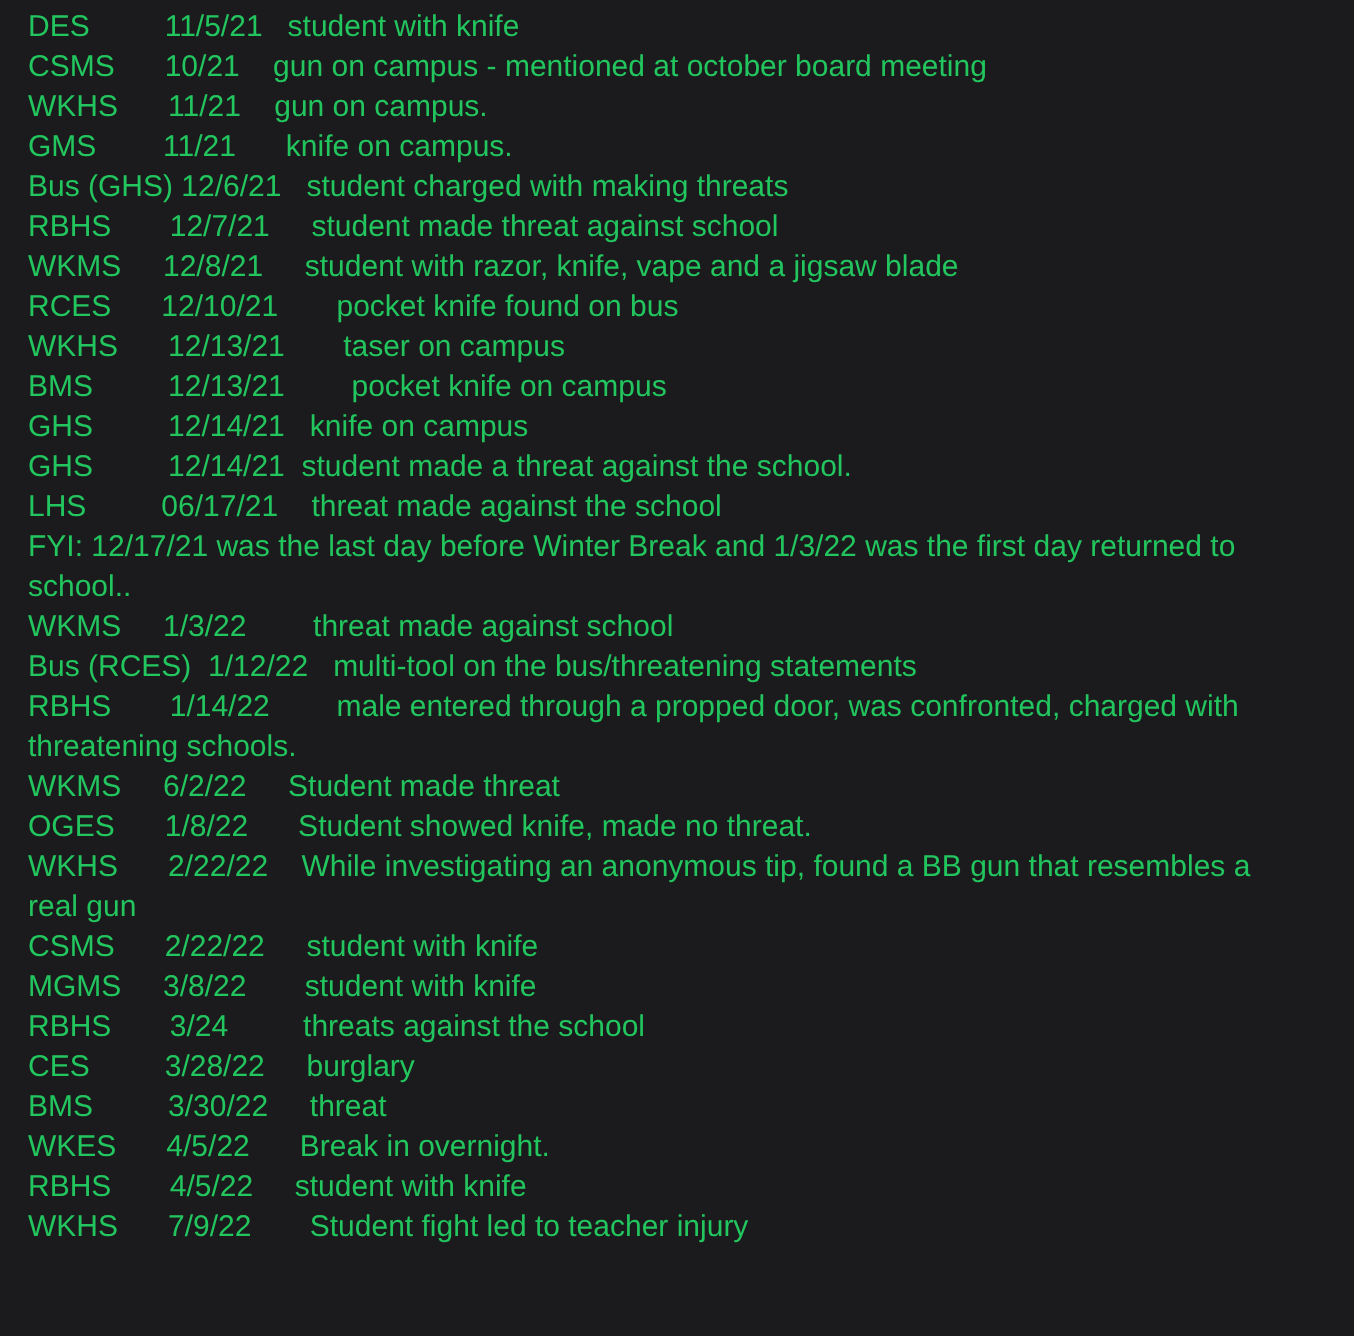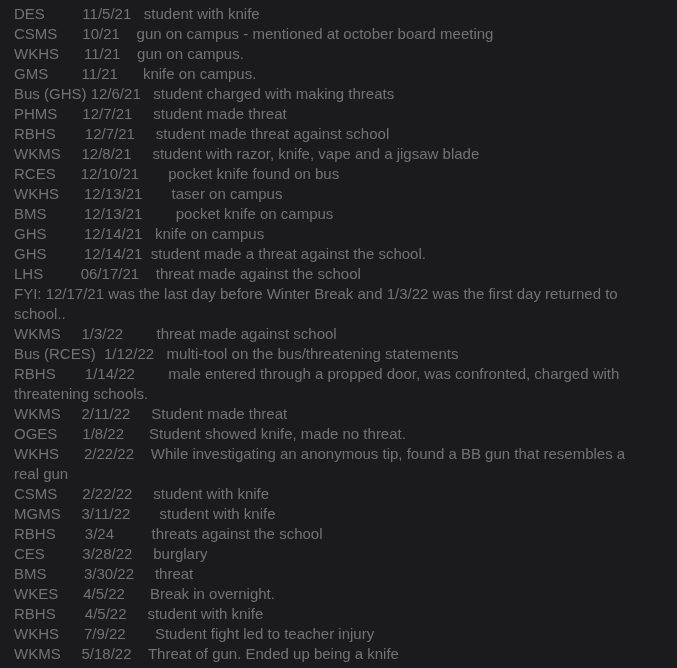--- a/index.html
+++ b/index.html
@@ -13,58 +13,56 @@
     overflow: hidden;
   }
   .log {
     box-sizing: border-box;
     width: 677px;
     height: 668px;
     padding: 4px 10px 0 14px;
     font-family: "Liberation Sans", sans-serif;
     font-size: 15px;
     line-height: 20px;
-    color: #737373;
+    color: #22c55e;
     -webkit-font-smoothing: antialiased;
   }
   .line {
     white-space: pre-wrap;
     word-wrap: break-word;
   }
 </style>
 </head>
 <body>
 
 <div class="log" id="log">
     <div class="line">DES         11/5/21   student with knife</div>
     <div class="line">CSMS      10/21    gun on campus - mentioned at october board meeting</div>
     <div class="line">WKHS      11/21    gun on campus.</div>
     <div class="line">GMS        11/21      knife on campus.</div>
     <div class="line">Bus (GHS) 12/6/21   student charged with making threats</div>
-    <div class="line">PHMS      12/7/21     student made threat</div>
     <div class="line">RBHS       12/7/21     student made threat against school</div>
     <div class="line">WKMS     12/8/21     student with razor, knife, vape and a jigsaw blade</div>
     <div class="line">RCES      12/10/21       pocket knife found on bus</div>
     <div class="line">WKHS      12/13/21       taser on campus</div>
     <div class="line">BMS         12/13/21        pocket knife on campus</div>
     <div class="line">GHS         12/14/21   knife on campus</div>
     <div class="line">GHS         12/14/21  student made a threat against the school.</div>
     <div class="line">LHS         06/17/21    threat made against the school</div>
     <div class="line">FYI: 12/17/21 was the last day before Winter Break and 1/3/22 was the first day returned to
 school..</div>
     <div class="line">WKMS     1/3/22        threat made against school</div>
     <div class="line">Bus (RCES)  1/12/22   multi-tool on the bus/threatening statements</div>
     <div class="line">RBHS       1/14/22        male entered through a propped door, was confronted, charged with
 threatening schools.</div>
-    <div class="line">WKMS     2/11/22     Student made threat</div>
+    <div class="line">WKMS     6/2/22     Student made threat</div>
     <div class="line">OGES      1/8/22      Student showed knife, made no threat.</div>
     <div class="line">WKHS      2/22/22    While investigating an anonymous tip, found a BB gun that resembles a
 real gun</div>
     <div class="line">CSMS      2/22/22     student with knife</div>
-    <div class="line">MGMS     3/11/22       student with knife</div>
+    <div class="line">MGMS     3/8/22       student with knife</div>
     <div class="line">RBHS       3/24         threats against the school</div>
     <div class="line">CES         3/28/22     burglary</div>
     <div class="line">BMS         3/30/22     threat</div>
     <div class="line">WKES      4/5/22      Break in overnight.</div>
     <div class="line">RBHS       4/5/22     student with knife</div>
     <div class="line">WKHS      7/9/22       Student fight led to teacher injury</div>
-    <div class="line">WKMS     5/18/22    Threat of gun. Ended up being a knife</div>
   </div>
 
 </body></html>

